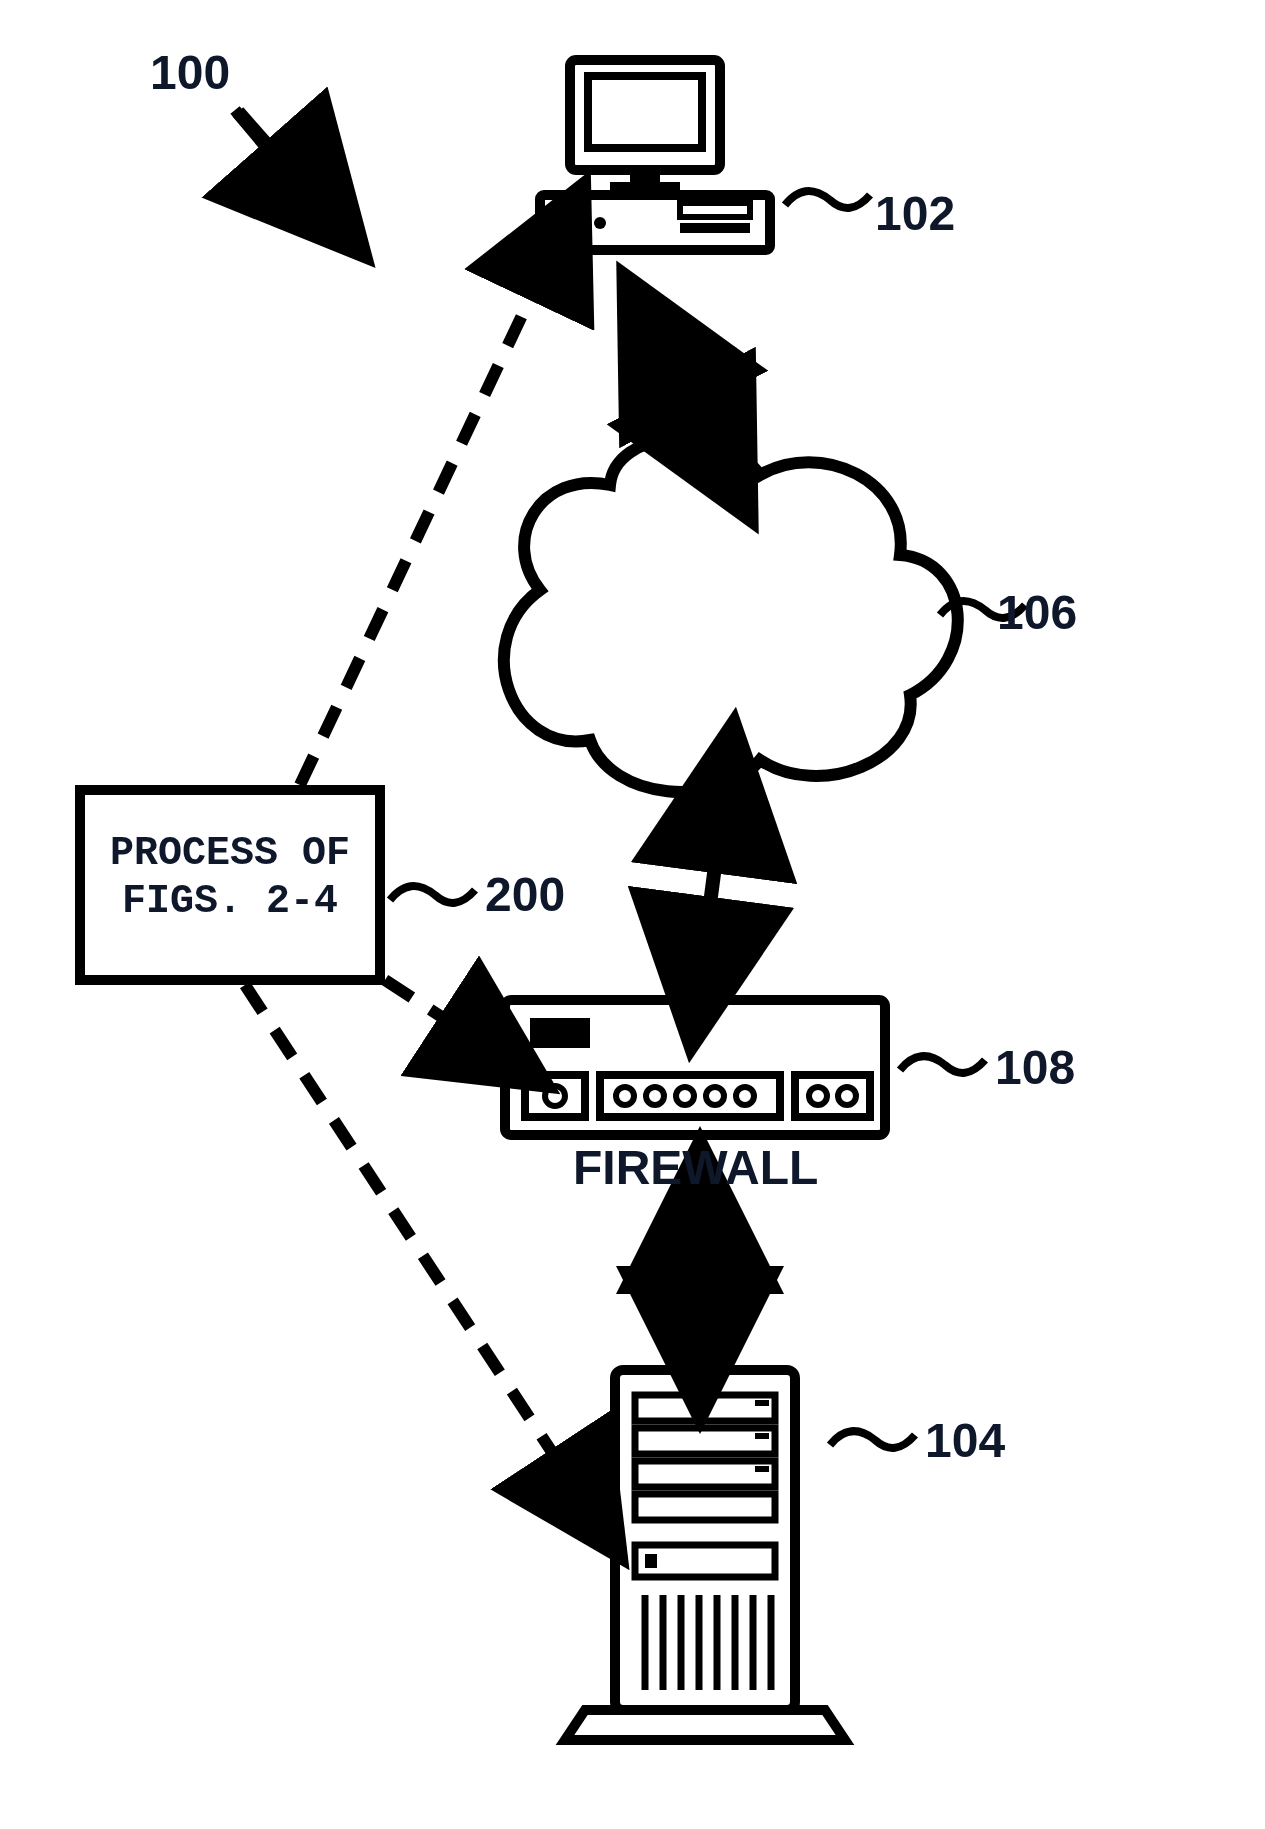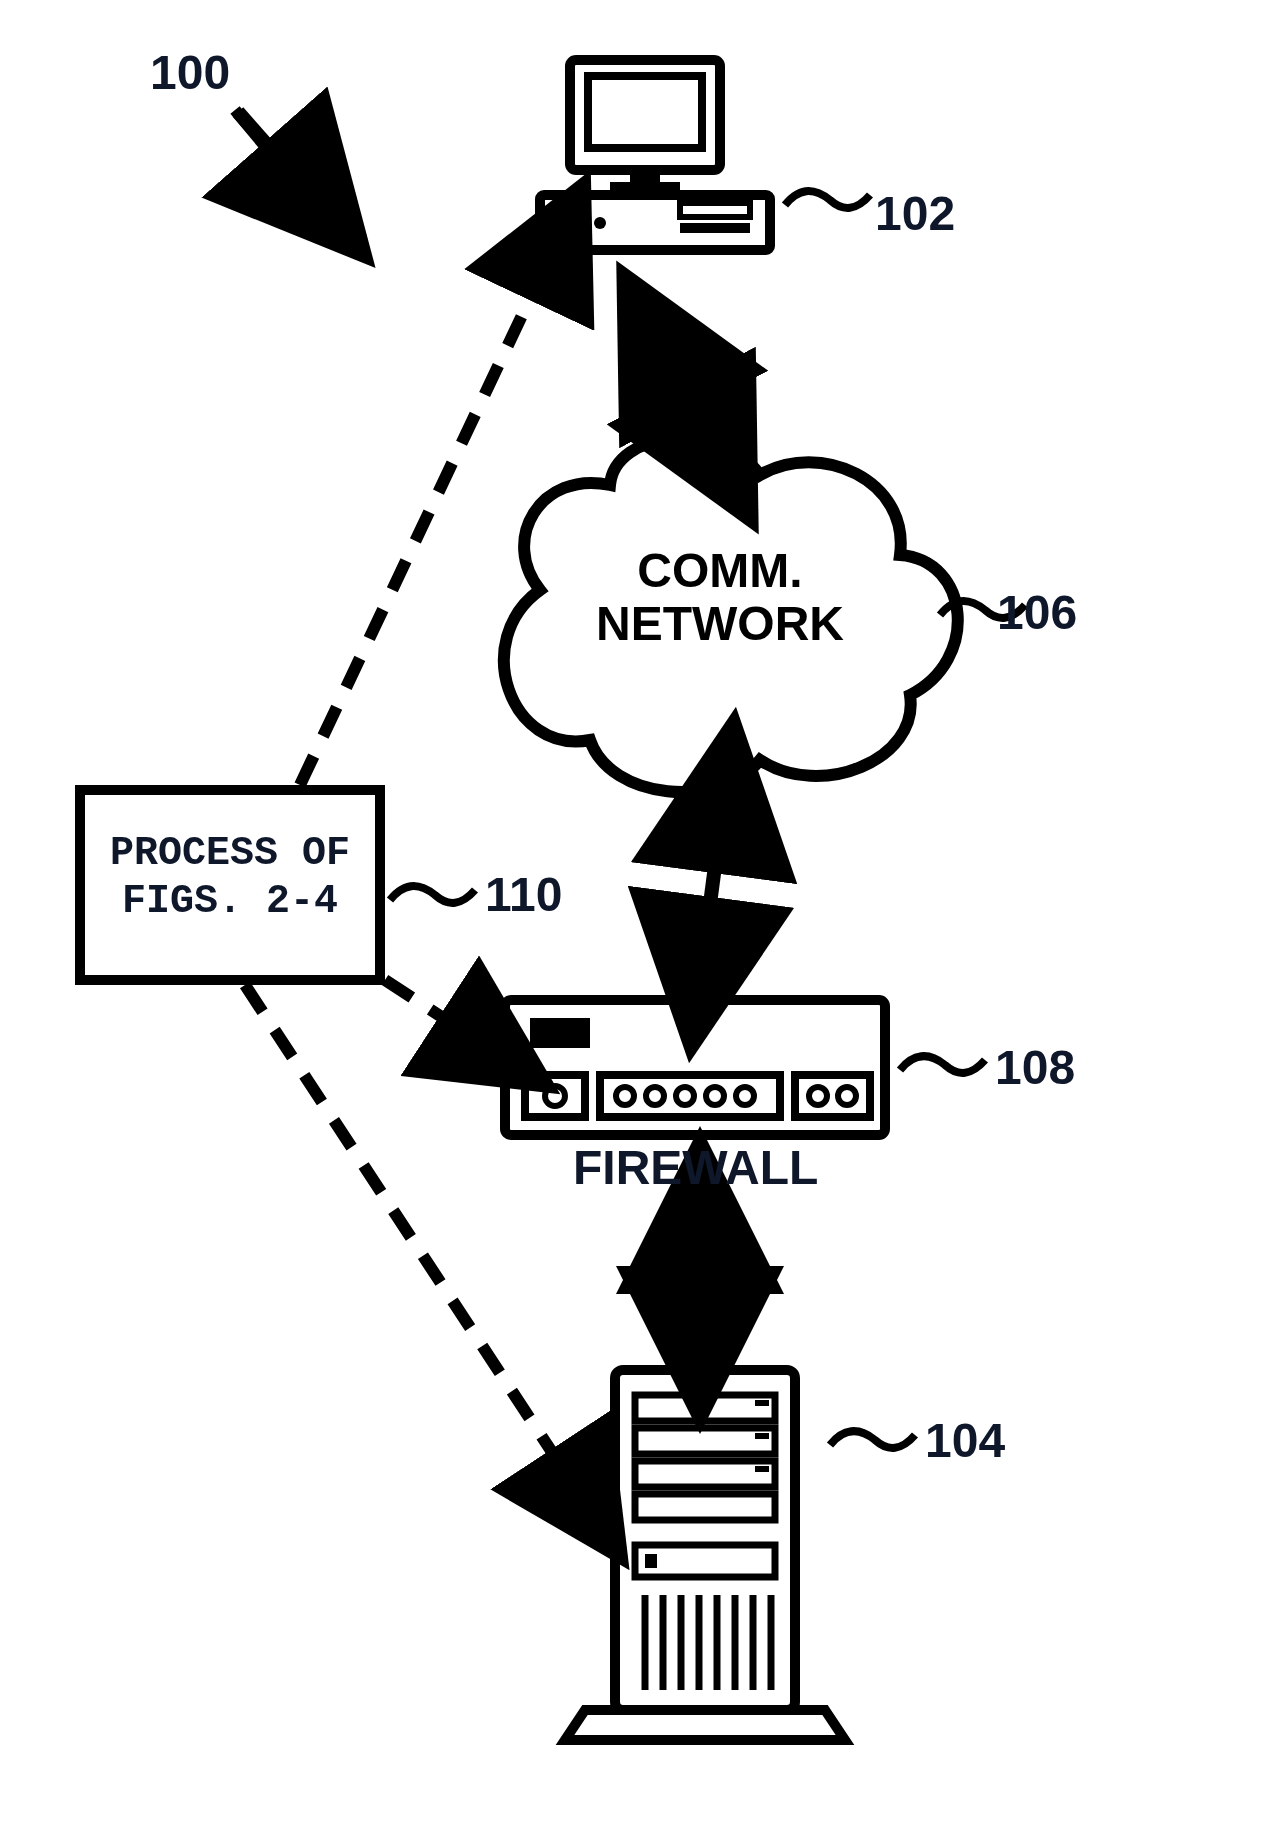--- a/index.html
+++ b/index.html
@@ -153,30 +153,26 @@
   <line x1="300" y1="785" x2="560" y2="235" stroke="#000" stroke-width="12" stroke-dasharray="32 22" marker-end="url(#arrowEnd)"></line>
   <line x1="385" y1="980" x2="500" y2="1055" stroke="#000" stroke-width="12" stroke-dasharray="32 22" marker-end="url(#arrowEnd)"></line>
   <line x1="245" y1="985" x2="590" y2="1510" stroke="#000" stroke-width="12" stroke-dasharray="32 22" marker-end="url(#arrowEnd)"></line>
 
 </svg>
 
 <div class="label" style="left:150px; top:45px;">100</div>
 
 <div class="label" style="left:875px; top:186px;">102</div>
 
-<div class="cloud-text" style="left:580px; top:545px; width:280px;">
-  <span>COMM.</span><br>
-  <span>NETWORK</span>
-</div>
 <div class="label" style="left:985px; top:585px;margin-left:12px;">106</div>
 
 <div class="box-text" style="left:95px; top:830px; width:270px;">
   <span>PROCESS OF</span><br>
   <span>FIGS. 2-4</span>
 </div>
-<div class="label" style="left:485px; top:867px;">110</div>
+<div class="label" style="left:485px; top:867px;">200</div>
 
 <div class="label" style="left:995px; top:1040px;">108</div>
 <div class="label" style="left:573px; top:1140px;">FIREWALL</div>
 
 <div class="label" style="left:925px; top:1413px;">104</div>
 
 </div>
 
 </body></html>

